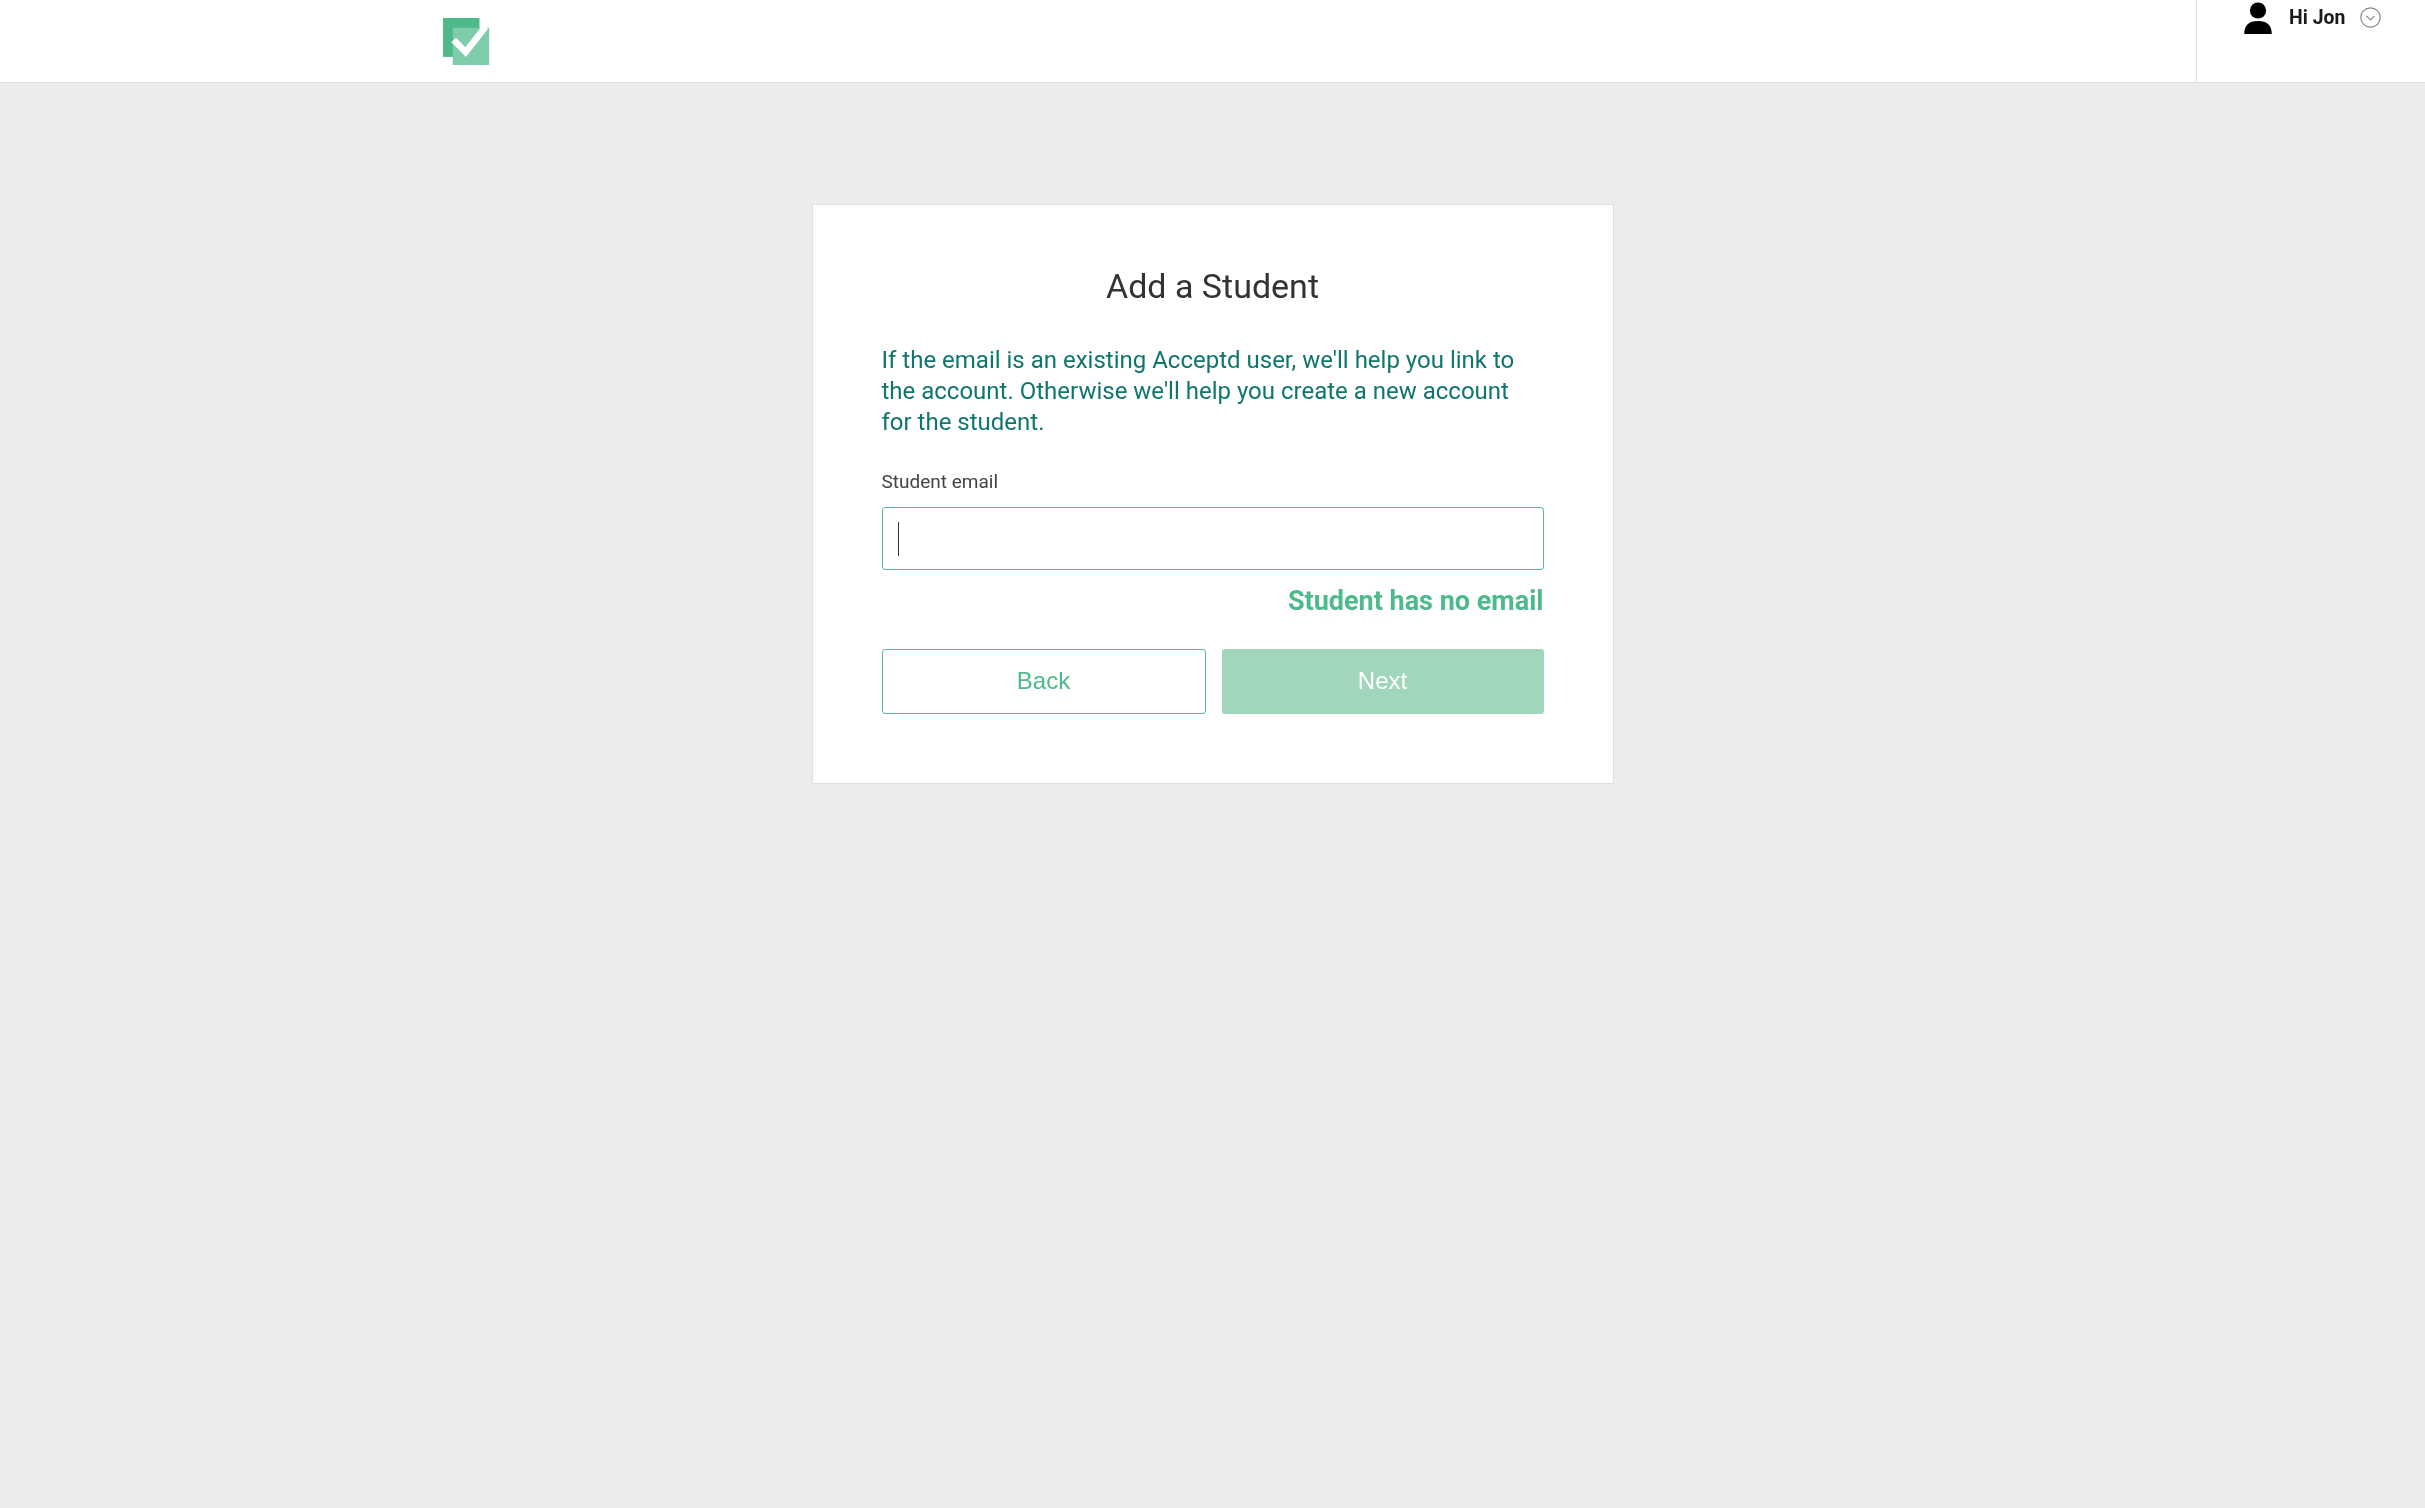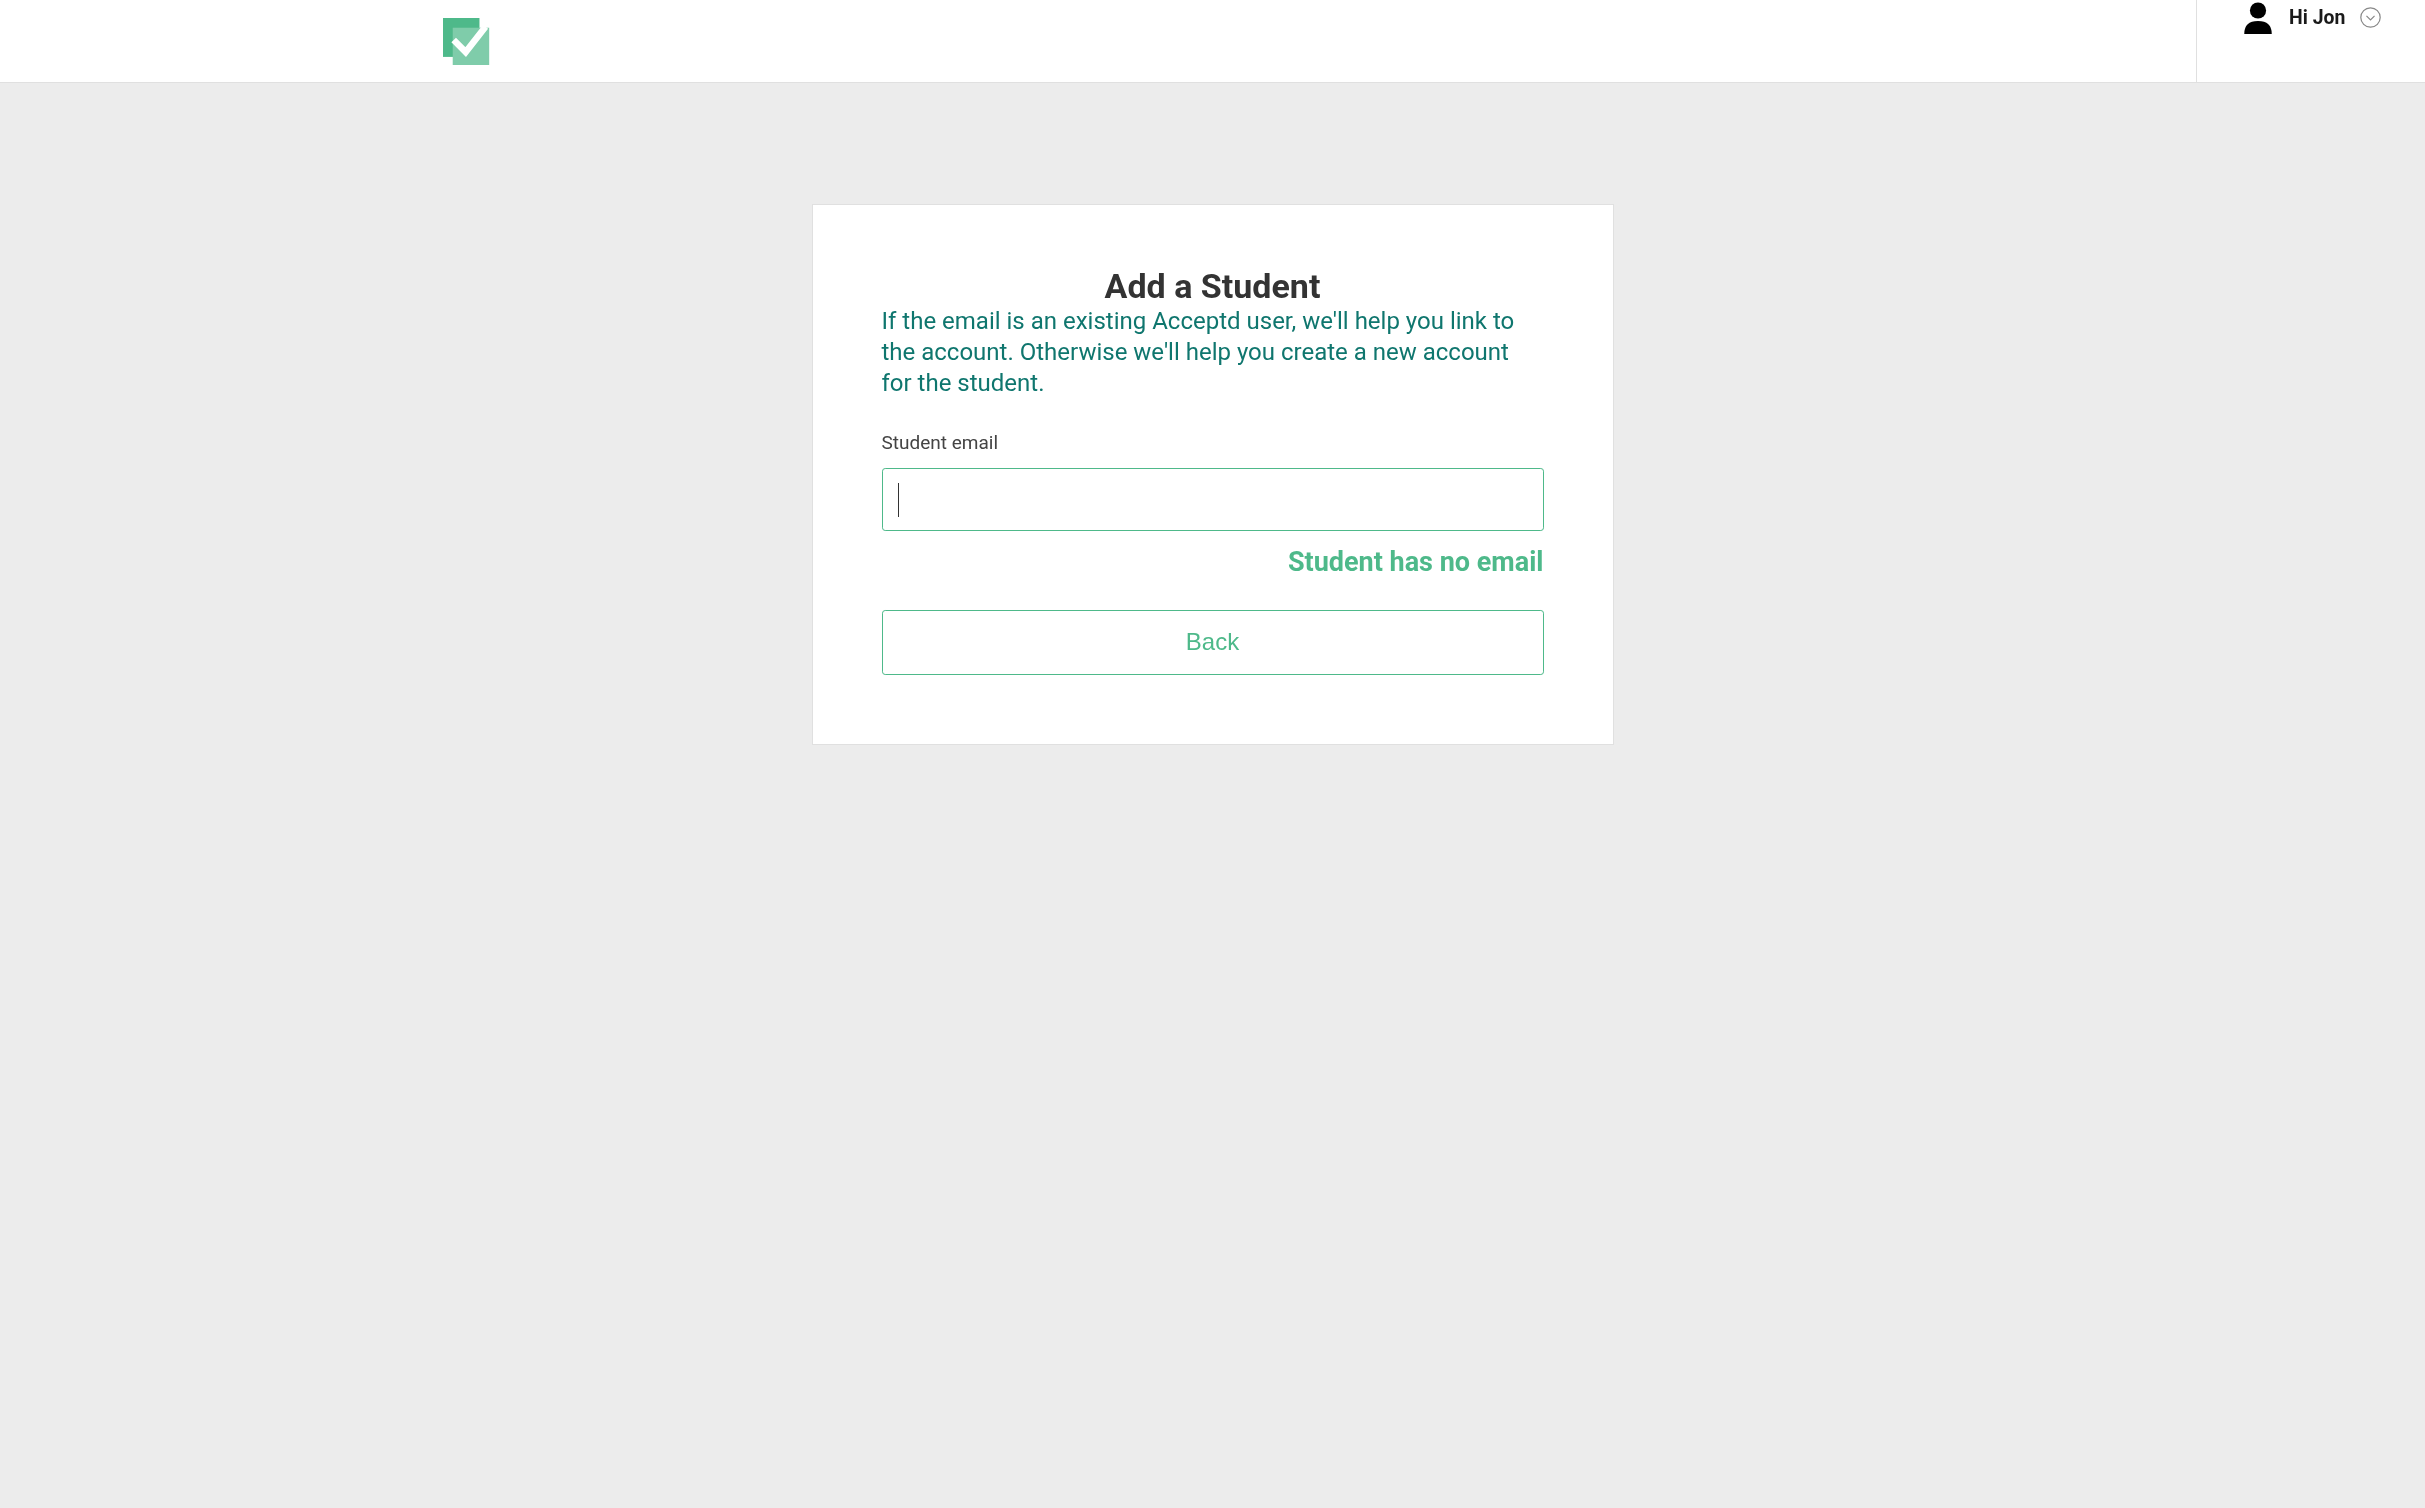--- a/index.html
+++ b/index.html
@@ -90,23 +90,24 @@
     
     .card {
       background-color: #ffffff;
       width: 802px;
       border: 0.8px solid #e0e0e0;
       padding: 61px 69px 69px 69px;
     }
     
     .card-title {
       font-size: 34px;
-      font-weight: 700;
+      font-weight: 400;
       color: #333333;
       text-align: center;
+      margin-bottom: 39px;
     }
     
     .card-description {
       font-size: 24px;
       line-height: 1.3;
       color: #0f766e;
       margin-bottom: 31px;
       font-weight: 400;
     }
     
@@ -230,16 +231,17 @@
     <div class="input-cursor">
       <input type="email" class="form-input" value="" style="">
     </div>
 
     <div class="link-row">
       <a class="link">Student has no email</a>
     </div>
 
     <div class="button-row">
       <button class="btn btn-secondary">Back</button>
+      <button class="btn btn-primary">Next</button>
     </div>
   </div>
 </div>
 
 
 </body></html>

